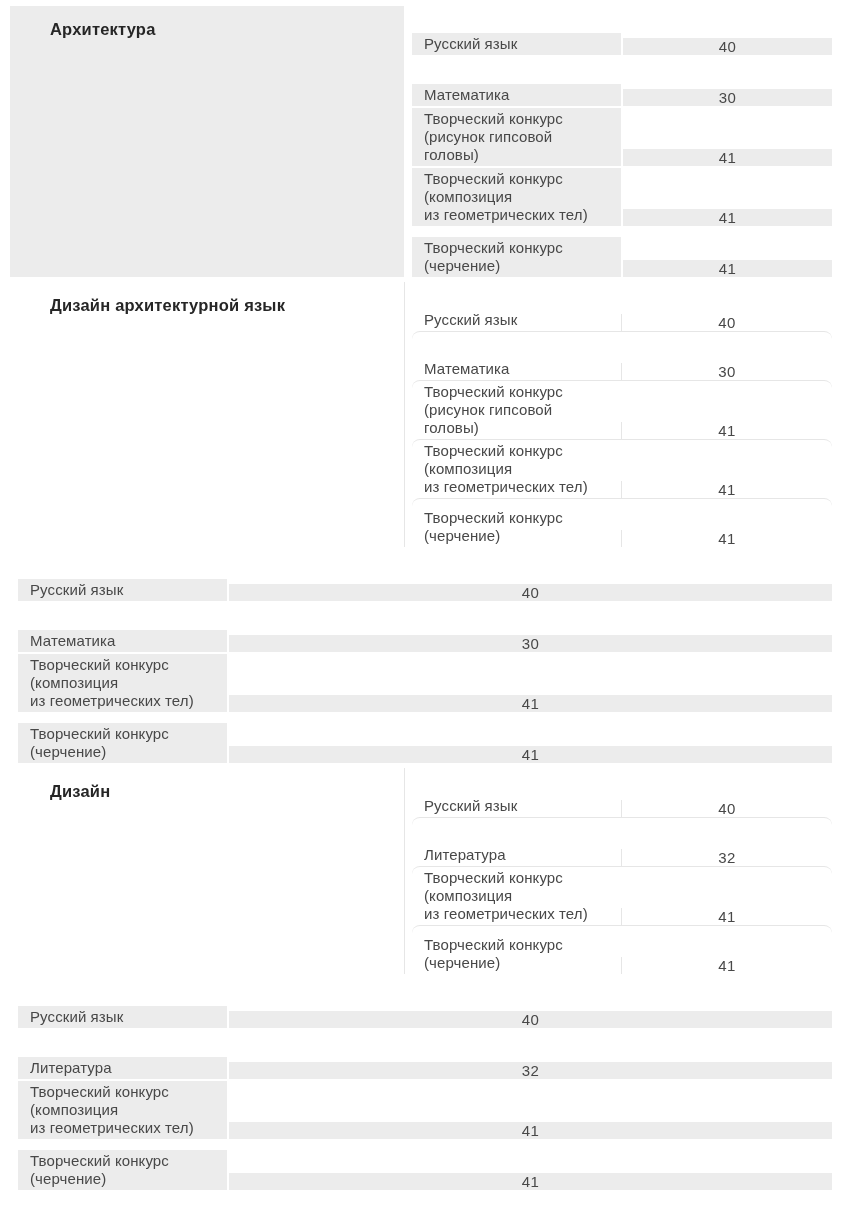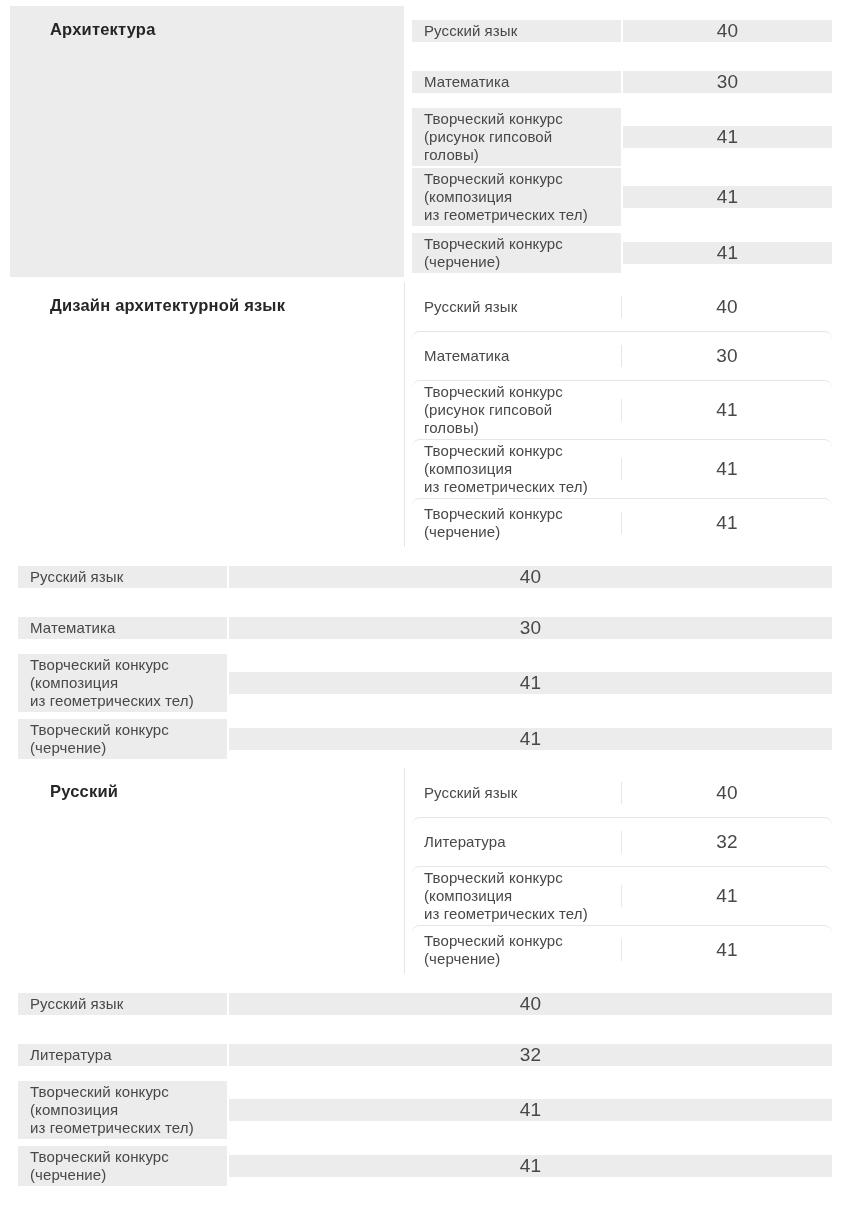--- a/index.html
+++ b/index.html
@@ -22,38 +22,38 @@
   .program-name {
     font-size: 16.5px;
     font-weight: bold;
     color: #262626;
     line-height: 1.45;
     letter-spacing: 0.2px;
     white-space: pre-line;
   }
   .vgap { flex: 0 0 8px; }
   .rows { flex: 1 1 auto; display: flex; flex-direction: column; }
-  .row { display: flex; align-items: center; min-height: 49px; border-radius: 8px; }
+  .row { display: flex; align-items: flex-end; min-height: 49px; border-radius: 8px; }
   .subject-cell {
     flex: 0 0 209px;
     display: flex;
     align-items: center;
     padding: 2px 10px 2px 12px;
     font-size: 15px;
     line-height: 18px;
     color: #484848;
     letter-spacing: 0.1px;
     white-space: pre-line;
   }
   .score-cell {
     flex: 1 1 auto;
     display: flex;
     align-items: center;
     justify-content: center;
-    font-size: 19px;
+    font-size: 15px;
     color: #484848;
     letter-spacing: 0.3px;
   }
   
   .block.gray .program-cell,
   .block.gray .subject-cell,
   .block.gray .score-cell { background: #ececec; }
   .block.gray .rows { row-gap: 2px; }
   .block.gray .score-cell { margin-left: 2px; }
   
@@ -154,21 +154,21 @@
       <div class="row">
         <div class="subject-cell">Творческий конкурс
 (черчение)</div>
         <div class="score-cell">41</div>
       </div>
     </div>
   </section>
 
   <section class="block white">
     <div class="program-cell">
-      <span class="program-name">Русский</span>
+      <span class="program-name">Дизайн</span>
     </div>
     <div class="vgap"></div>
     <div class="rows">
       <div class="row">
         <div class="subject-cell">Русский язык</div>
         <div class="score-cell">40</div>
       </div>
       <div class="row">
         <div class="subject-cell">Литература</div>
         <div class="score-cell">32</div>

